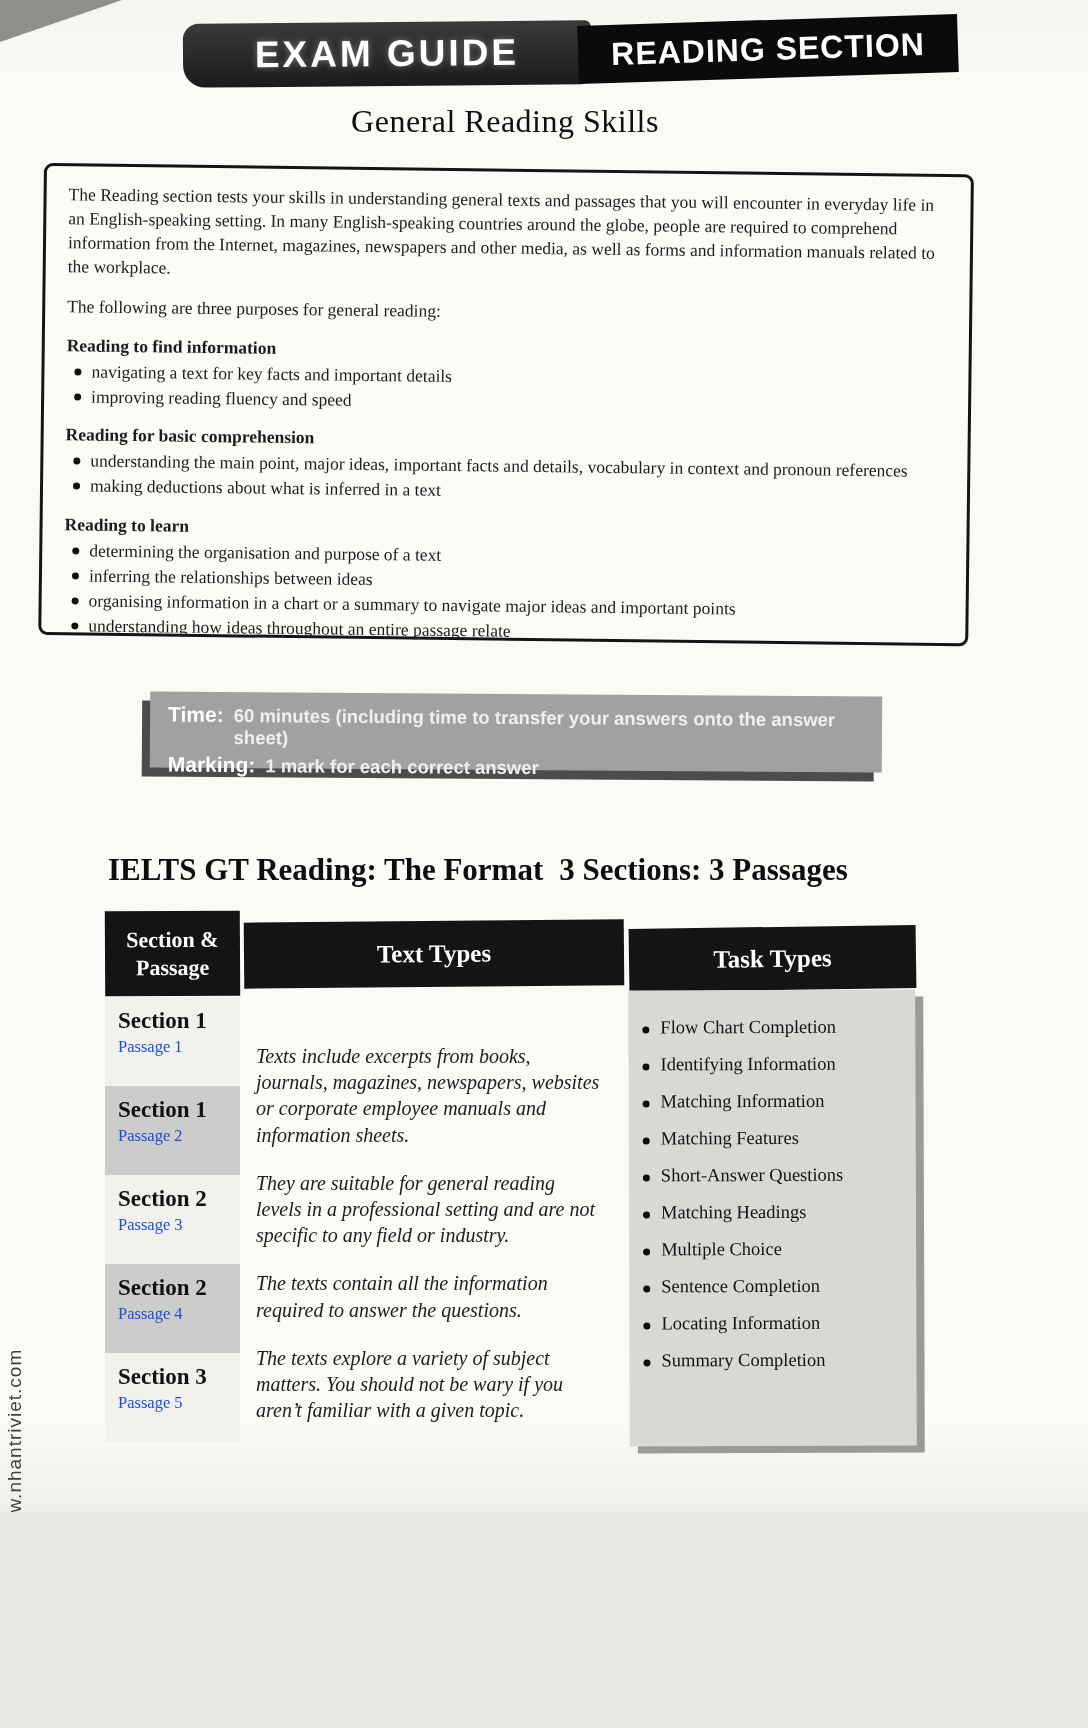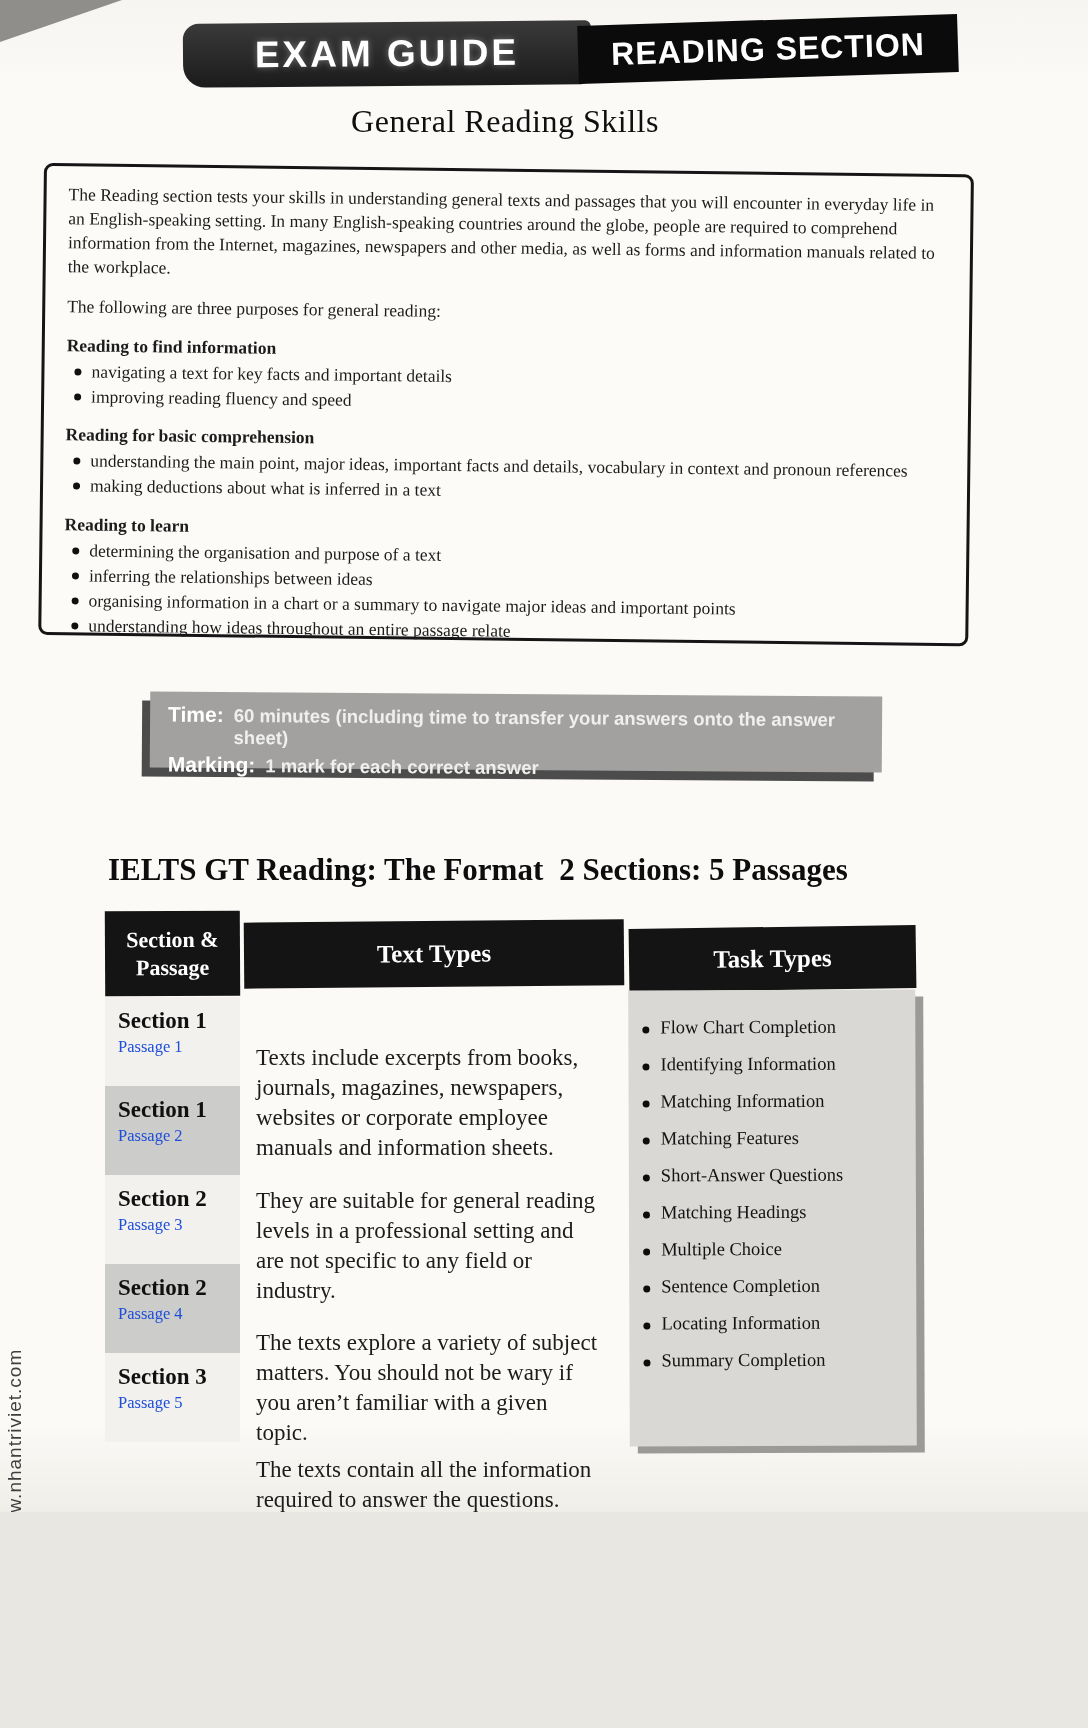--- a/index.html
+++ b/index.html
@@ -56,21 +56,21 @@
     line-height:1.25;transform:rotate(-0.3deg);padding:0 8px;}
   .th-text{left:244px;top:921px;width:380px;height:66px;font-size:25px;transform:rotate(-0.5deg);}
   .th-task{left:629px;top:927px;width:287px;height:63px;font-size:25px;transform:rotate(-0.8deg);}
   .section-col{left:105px;top:997px;width:135px;}
   .srow{height:89px;box-sizing:border-box;padding:11px 4px 0 13px;}
   .srow:nth-child(odd){background:#f2f1ee;}
   .srow:nth-child(even){background:#ccccca;}
   .sname{font-weight:bold;font-size:23px;color:#101010;}
   .pname{font-size:16.5px;margin-top:3px;color:#1d4ed8;}
   .text-col{left:244px;top:997px;width:380px;box-sizing:border-box;
-    padding:46px 20px 0 12px;font-size:23px;line-height:1.31;}
+    padding:46px 20px 0 12px;font-size:20px;line-height:1.31;font-style:italic;}
   .text-col p{margin:0 0 22px 0;}
   .text-col p:last-child{margin-bottom:0;}
   .task-col{left:629px;top:990px;width:287px;height:456px;box-sizing:border-box;
     background:#d9d8d5;box-shadow:8px 7px 0 #9b9a96;transform:rotate(-0.2deg);
     padding:27px 8px 0 14px;}
   .titem{display:flex;gap:11px;margin-bottom:16px;font-size:18.5px;color:#131313;}
   .tdot{flex:none;width:7px;height:7px;border-radius:50%;background:#0d0d0d;margin-top:9px;}
   
   .sidebar-url{left:4px;top:1262px;height:280px;writing-mode:vertical-rl;
     transform:rotate(180deg);font-family:"Liberation Sans",sans-serif;
@@ -157,21 +157,21 @@
       <span class="info-label">Time:</span>
       <span class="info-value">60 minutes (including time to transfer your answers onto the answer sheet)</span>
     </div>
     <div class="info-row">
       <span class="info-label">Marking:</span>
       <span class="info-value">1 mark for each correct answer</span>
     </div>
   </div>
 
   <div class="abs format-heading">
-    <span class="gap">IELTS GT Reading: The Format</span><span>2 Sections: 5 Passages</span>
+    <span class="gap">IELTS GT Reading: The Format</span><span>3 Sections: 3 Passages</span>
   </div>
 
   <div class="abs th th-section">Section &amp; Passage</div>
   <div class="abs th th-text">Text Types</div>
   <div class="abs th th-task">Task Types</div>
 
   <div class="abs section-col">
     <div class="srow">
       <div class="sname">Section 1</div>
       <div class="pname">Passage 1</div>
@@ -190,22 +190,22 @@
     </div>
     <div class="srow">
       <div class="sname">Section 3</div>
       <div class="pname">Passage 5</div>
     </div>
   </div>
 
   <div class="abs text-col">
     <p>Texts include excerpts from books, journals, magazines, newspapers, websites or corporate employee manuals and information sheets.</p>
     <p>They are suitable for general reading levels in a professional setting and are not specific to any field or industry.</p>
+    <p>The texts contain all the information required to answer the questions.</p>
     <p style="margin-bottom:6px;">The texts explore a variety of subject matters. You should not be wary if you aren’t familiar with a given topic.</p>
-    <p>The texts contain all the information required to answer the questions.</p>
   </div>
 
   <div class="abs task-col">
     <div class="titem">
         <span class="tdot"></span>
         <span>Flow Chart Completion</span>
       </div>
     <div class="titem">
         <span class="tdot"></span>
         <span>Identifying Information</span>

